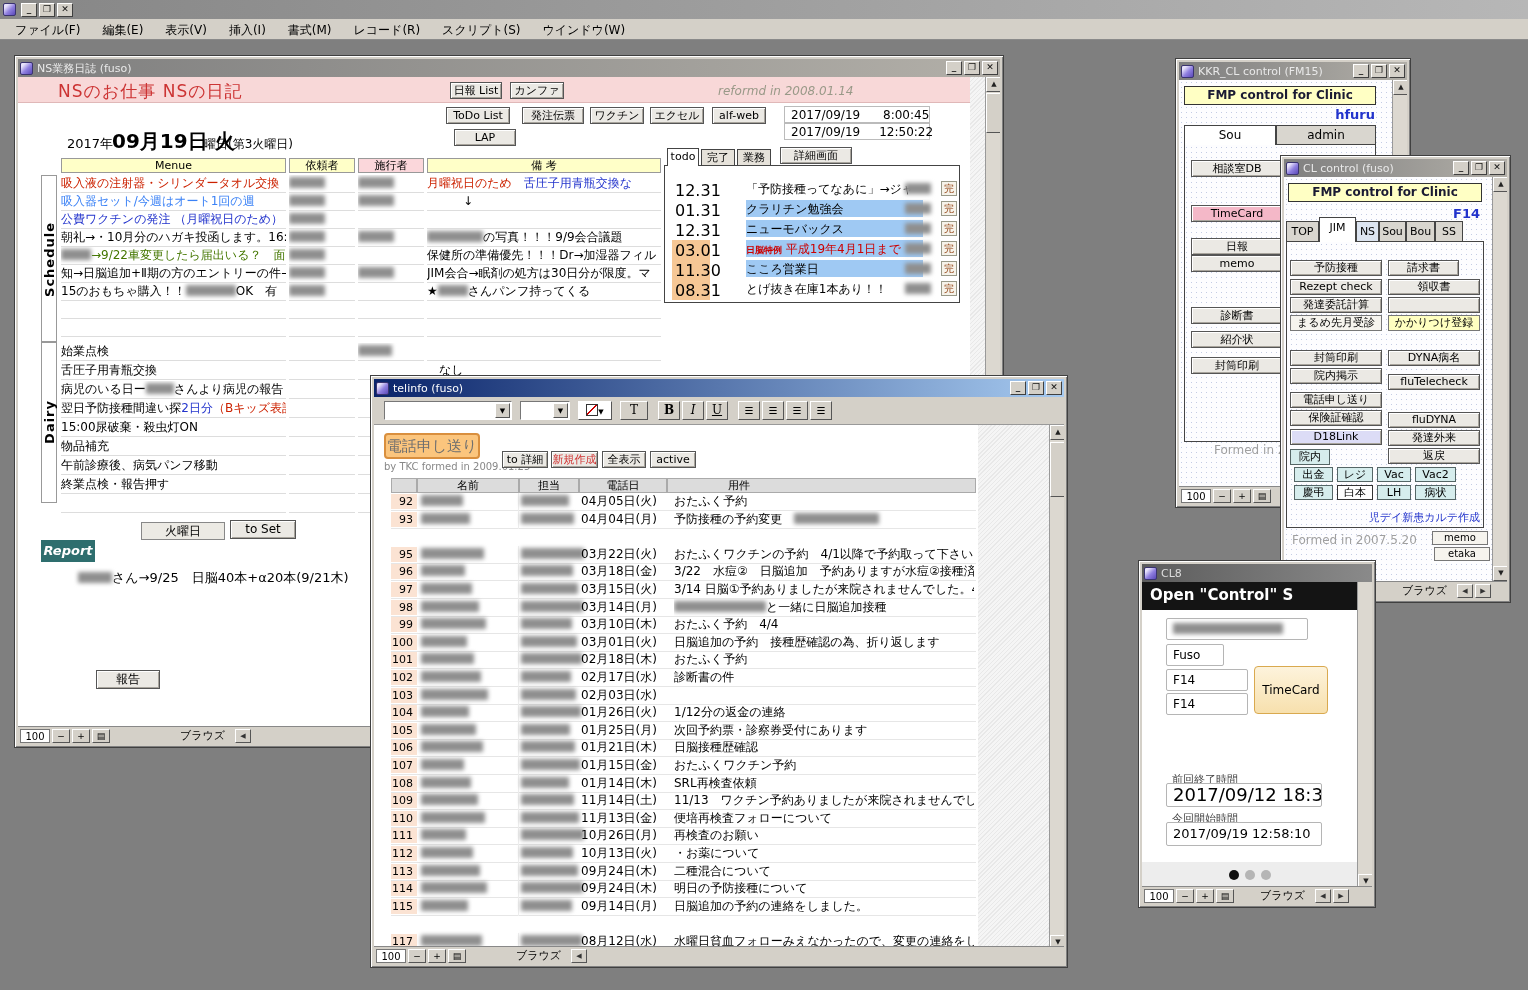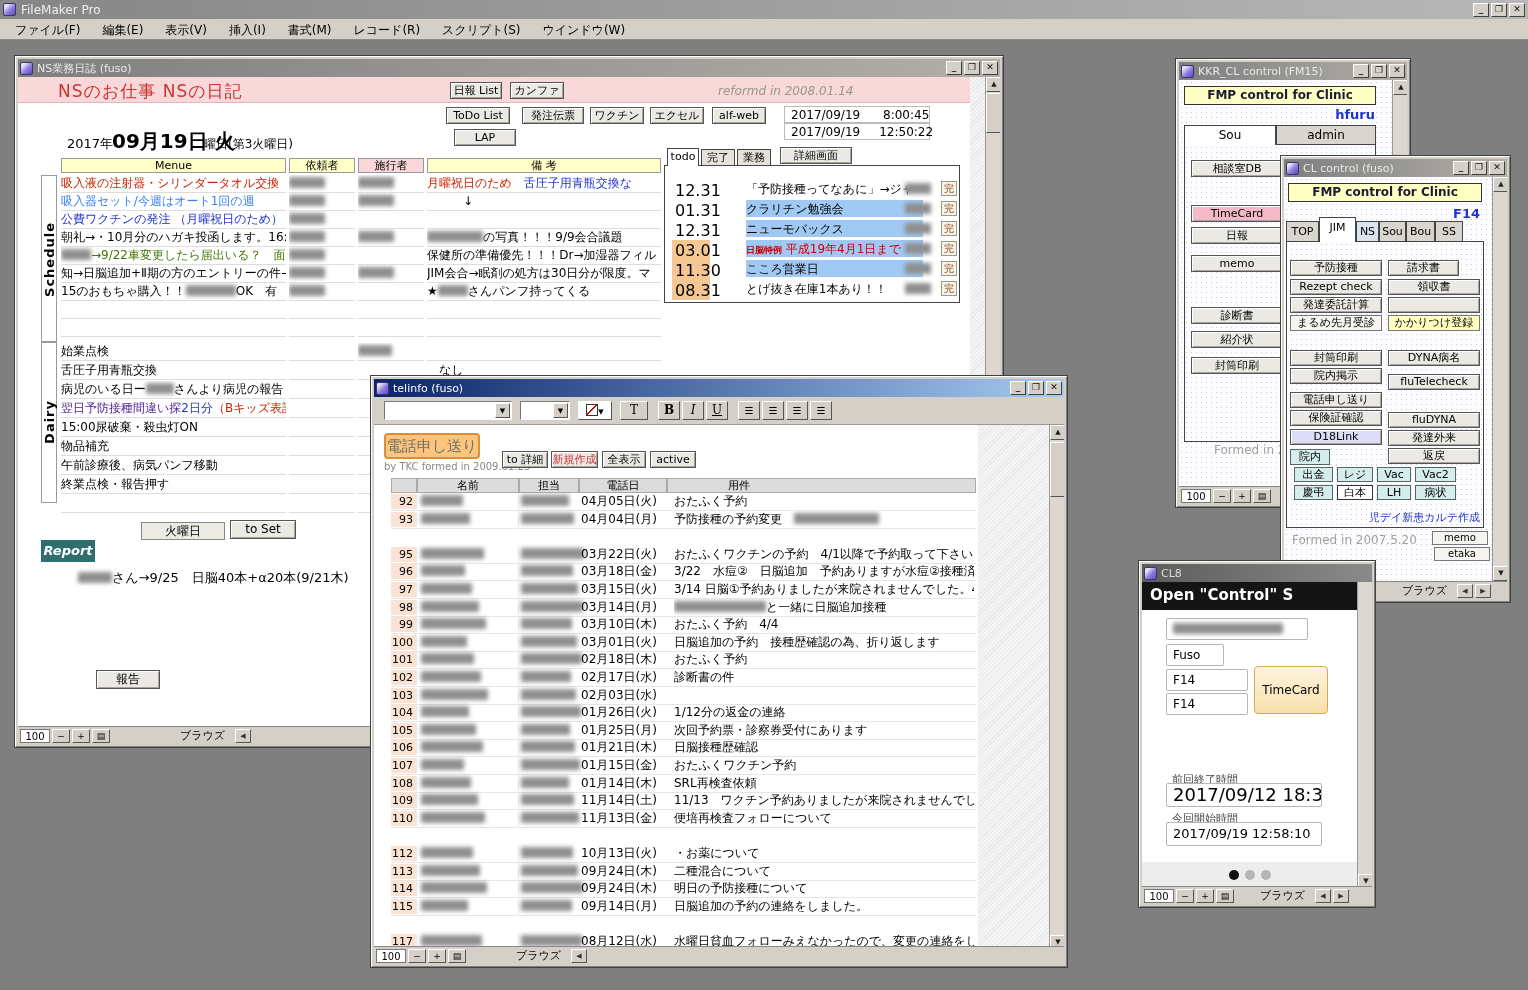--- a/index.html
+++ b/index.html
@@ -83,21 +83,20 @@
   .tcbtn{position:absolute;background:linear-gradient(#fdf3dc,#f7e0ad);border:1px solid #d9a94f;border-radius:4px;font-size:12px;text-align:center}
   .dot{display:inline-block;width:10px;height:10px;border-radius:50%;margin:0 3px}
 </style>
 </head>
 <body>
 
 <div id="screen">
 
   <div id="appbar">
     <div class="fmicon"></div>
-    <span class="ttl">FileMaker Pro</span>
     <div class="wbtns">
       <div class="wbtn">_</div>
       <div class="wbtn">❐</div>
       <div class="wbtn">✕</div>
     </div>
   </div>
   <div id="menubar"><span class="mitem">ファイル(F)</span><span class="mitem">編集(E)</span><span class="mitem">表示(V)</span><span class="mitem">挿入(I)</span><span class="mitem">書式(M)</span><span class="mitem">レコード(R)</span><span class="mitem">スクリプト(S)</span><span class="mitem">ウインドウ(W)</span></div>
 
   <div class="win" style="left:14px;top:55px;width:990px;height:693px">
     <div class="tb ina">
@@ -181,21 +180,21 @@
           <div class="nrow-cell" style="left:297px;top:168px;width:66px"><span class="rd" style="width:34px"></span></div>
           <div class="nrow-cell" style="left:366px;top:168px;width:234px"></div>
           <div class="nrow-cell" style="left:0px;top:187px;width:225px"><span style="">舌圧子用青瓶交換</span></div>
           <div class="nrow-cell" style="left:228px;top:187px;width:66px"></div>
           <div class="nrow-cell" style="left:297px;top:187px;width:66px"></div>
           <div class="nrow-cell" style="left:366px;top:187px;width:234px"><span style="">　なし</span></div>
           <div class="nrow-cell" style="left:0px;top:206px;width:225px"><span style="">病児のいる日ー</span><span class="rd" style="width:28px"></span><span style="">さんより病児の報告</span></div>
           <div class="nrow-cell" style="left:228px;top:206px;width:66px"></div>
           <div class="nrow-cell" style="left:297px;top:206px;width:66px"></div>
           <div class="nrow-cell" style="left:366px;top:206px;width:234px"></div>
-          <div class="nrow-cell" style="left:0px;top:225px;width:225px"><span style="color:#4c1d95;font-family:Liberation Serif, serif;">翌日予防接種間違い探</span><span style="color:#2233cc;">2日分</span><span style="color:#cc2200;">（Bキッズ表記</span></div>
+          <div class="nrow-cell" style="left:0px;top:225px;width:225px"><span style="color:#000000;font-family:Liberation Serif, serif;">翌日予防接種間違い探</span><span style="color:#2233cc;">2日分</span><span style="color:#cc2200;">（Bキッズ表記</span></div>
           <div class="nrow-cell" style="left:228px;top:225px;width:66px"></div>
           <div class="nrow-cell" style="left:297px;top:225px;width:66px"><span style="">　　千</span></div>
           <div class="nrow-cell" style="left:366px;top:225px;width:234px"></div>
           <div class="nrow-cell" style="left:0px;top:244px;width:225px"><span style="">15:00尿破棄・殺虫灯ON</span></div>
           <div class="nrow-cell" style="left:228px;top:244px;width:66px"></div>
           <div class="nrow-cell" style="left:297px;top:244px;width:66px"></div>
           <div class="nrow-cell" style="left:366px;top:244px;width:234px"></div>
           <div class="nrow-cell" style="left:0px;top:263px;width:225px"><span style="">物品補充</span></div>
           <div class="nrow-cell" style="left:228px;top:263px;width:66px"></div>
           <div class="nrow-cell" style="left:297px;top:263px;width:66px"></div>
@@ -294,21 +293,21 @@
     </div>
     <div class="content dotbg">
       <div class="ycap" style="left:5px;top:6px;width:192px;height:19px">FMP control for Clinic</div>
       <div class="abs bluetext" style="left:120px;top:27px;width:76px;text-align:right;font-size:13px">hfuru</div>
       <div class="ktab on" style="left:5px;top:45px;width:92px">Sou</div>
       <div class="ktab" style="left:97px;top:45px;width:100px">admin</div>
       <div class="panelbox" style="left:5px;top:64px;width:192px;height:298px"></div>
       <div id="kkr-btns">
           <div class="btn " style="left:12px;top:80px;width:92px;height:17px">相談室DB</div>
           <div class="btn pinkb" style="left:12px;top:125px;width:92px;height:17px">TimeCard</div>
-          <div class="btn " style="left:12px;top:147px;width:92px;height:17px">日報</div>
+          <div class="btn " style="left:12px;top:158px;width:92px;height:17px">日報</div>
           <div class="btn " style="left:12px;top:175px;width:92px;height:17px">memo</div>
           <div class="btn " style="left:12px;top:227px;width:92px;height:17px">診断書</div>
           <div class="btn " style="left:12px;top:251px;width:92px;height:17px">紹介状</div>
           <div class="btn " style="left:12px;top:277px;width:92px;height:17px">封筒印刷</div>
         </div>
       <span class="abs graytext" style="left:35px;top:363px;font-size:12px">Formed in 2</span>
       <div class="scrollv" style="left:213px;top:0;height:409px">
         <div class="sarr" style="top:0">▲</div>
         <div class="sarr" style="bottom:0">▼</div>
       </div>
@@ -588,20 +587,27 @@
      <span class="xdate">11月14日(土)</span>
      <span class="xsubj"><span style="">11/13　ワクチン予約ありましたが来院されませんでした。</span></span>
    </div>
           <div class="xrow" style="top:316.8px">
      <span class="xnum">110</span>
      <span class="xname"><span class="rd" style="width:64px"></span></span>
      <span class="xtanto"><span class="rd" style="width:58px"></span></span>
      <span class="xdate">11月13日(金)</span>
      <span class="xsubj"><span style="">便培再検査フォローについて</span></span>
    </div>
+          <div class="xrow" style="top:334.4px">
+     <span class="xnum">111</span>
+     <span class="xname"><span class="rd" style="width:45px"></span></span>
+     <span class="xtanto"><span class="rd" style="width:63px"></span></span>
+     <span class="xdate">10月26日(月)</span>
+     <span class="xsubj"><span style="">再検査のお願い</span></span>
+   </div>
           <div class="xrow" style="top:352.0px">
      <span class="xnum">112</span>
      <span class="xname"><span class="rd" style="width:52px"></span></span>
      <span class="xtanto"><span class="rd" style="width:52px"></span></span>
      <span class="xdate">10月13日(火)</span>
      <span class="xsubj"><span style="">・お薬について</span></span>
    </div>
           <div class="xrow" style="top:369.6px">
      <span class="xnum">113</span>
      <span class="xname"><span class="rd" style="width:59px"></span></span>

